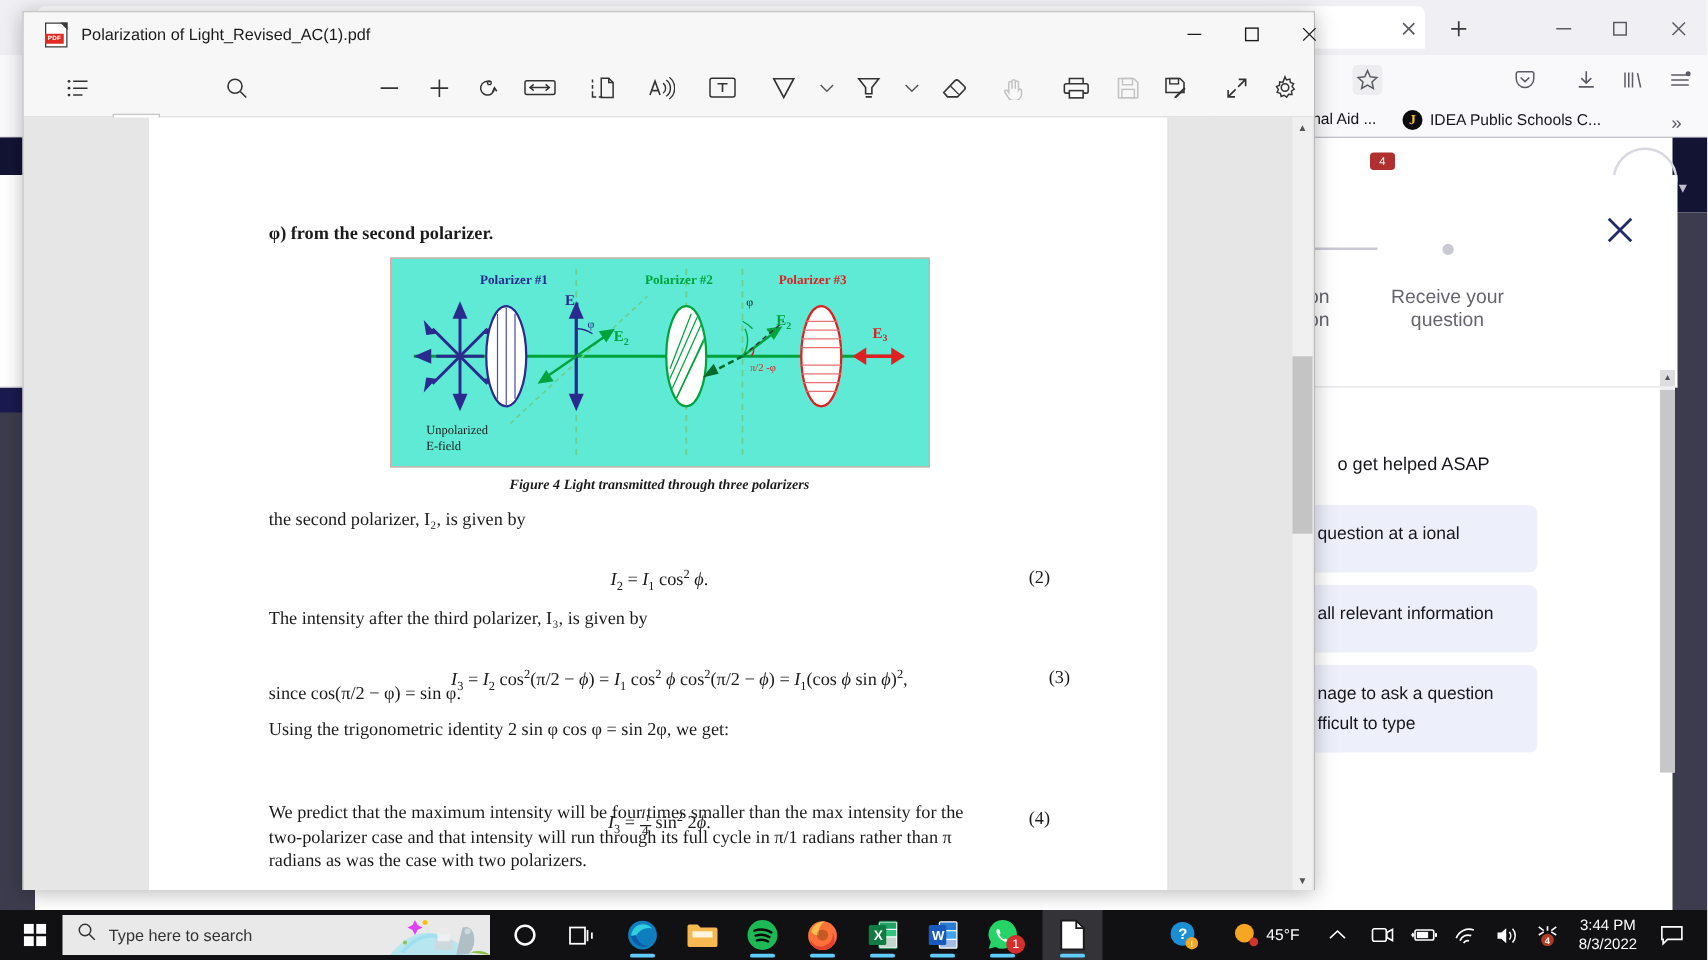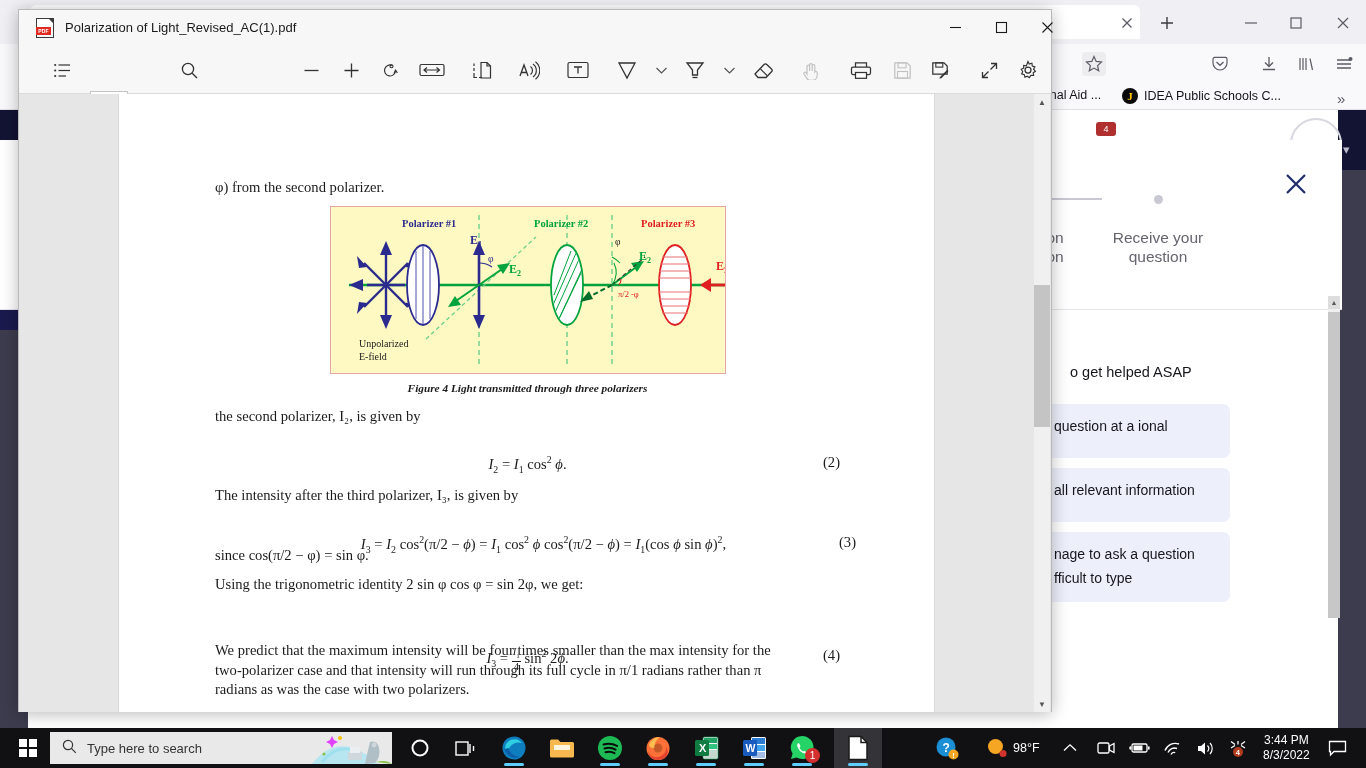--- a/index.html
+++ b/index.html
@@ -108,23 +108,23 @@
   .pg-of { position:absolute; left:117px; top:52px; font-size:12.5px; color:#1a1a1a; }
   .tb-sep { position:absolute; top:49px; width:1px; height:21px; background:#d6d6d6; }
 
   .pdf-body { position:absolute; left:0; top:84px; width:1032px; height:618px; background:#e6e6e6; }
   .pdf-page { position:absolute; left:99px; top:0px; width:817px; height:618px; background:#fff;
     border-left:1px solid #dadada; border-right:1px solid #dadada; }
 
   .doc { position:absolute; left:96px; top:0; width:625px; height:618px;
     font-family:"Liberation Serif", serif; color:#1b1b1b; }
   .doc p { font-size:14.6px; line-height:19.5px; }
-  .t-top { position:absolute; left:0; top:84px; width:625px; }
+  .t-top { position:absolute; left:0; top:84px; width:625px;font-weight:bold; }
   .fig-wrap { position:absolute; left:0; top:112px; width:625px; }
-  .fig-box { margin:0 auto; width:396px; height:168px; border:1px solid #e8a5a5; background:#fef9c3;
+  .fig-box { margin:0 auto; width:432px; height:168px; border:1px solid #e8a5a5; background:#5eead4;
     position:relative; overflow:hidden; }
   .fig-cap { position:absolute; left:0; top:288px; width:625px; text-align:center;
     font-size:11.3px; font-style:italic; font-weight:bold; color:#1b1b1b; }
   .t-p1 { position:absolute; left:0; top:313px; width:625px; }
   .eq2 { position:absolute; left:0; top:360px; width:625px; }
   .t-p2 { position:absolute; left:0; top:392px; width:625px; }
   .eq3 { position:absolute; left:16px; top:419px; width:625px; }
   .t-p3 { position:absolute; left:0; top:452px; width:625px; }
   .t-p4 { position:absolute; left:0; top:481px; width:625px; }
   .eq4 { position:absolute; left:0; top:511px; width:625px; }
@@ -758,21 +758,21 @@
           <text x="17.2" y="21.5" font-family="Liberation Sans, sans-serif" font-size="7" font-weight="bold" fill="#fff">!</text>
         </svg>
     </div>
     <div class="tray" style="left:985px; width:24px;">
       <svg width="22" height="22" viewBox="0 0 22 22">
           <circle cx="9.5" cy="9.5" r="7.5" fill="#f5a623"></circle>
           <circle cx="17" cy="16.5" r="3.5" fill="#d0342c"></circle>
         </svg>
     </div>
     <div class="tray" style="left:1013px;">
-      <span class="tray-txt">98°F</span>
+      <span class="tray-txt">45°F</span>
     </div>
     <div class="tray" style="left:1057px; width:26px;">
       <svg width="14" height="10" viewBox="0 0 14 10">
           <path d="M1 7.5 L7 1.8 L13 7.5" fill="none" stroke="#fff" stroke-width="1.3"></path>
         </svg>
     </div>
     <div class="tray" style="left:1093px; width:26px;">
       <svg width="20" height="18" viewBox="0 0 20 18">
           <rect x="2" y="4" width="11" height="10" rx="1.6" fill="none" stroke="#fff" stroke-width="1.3"></rect>
           <path d="M13.5 7 L18 4.5 V13.5 L13.5 11 Z" fill="none" stroke="#fff" stroke-width="1.3"></path>

